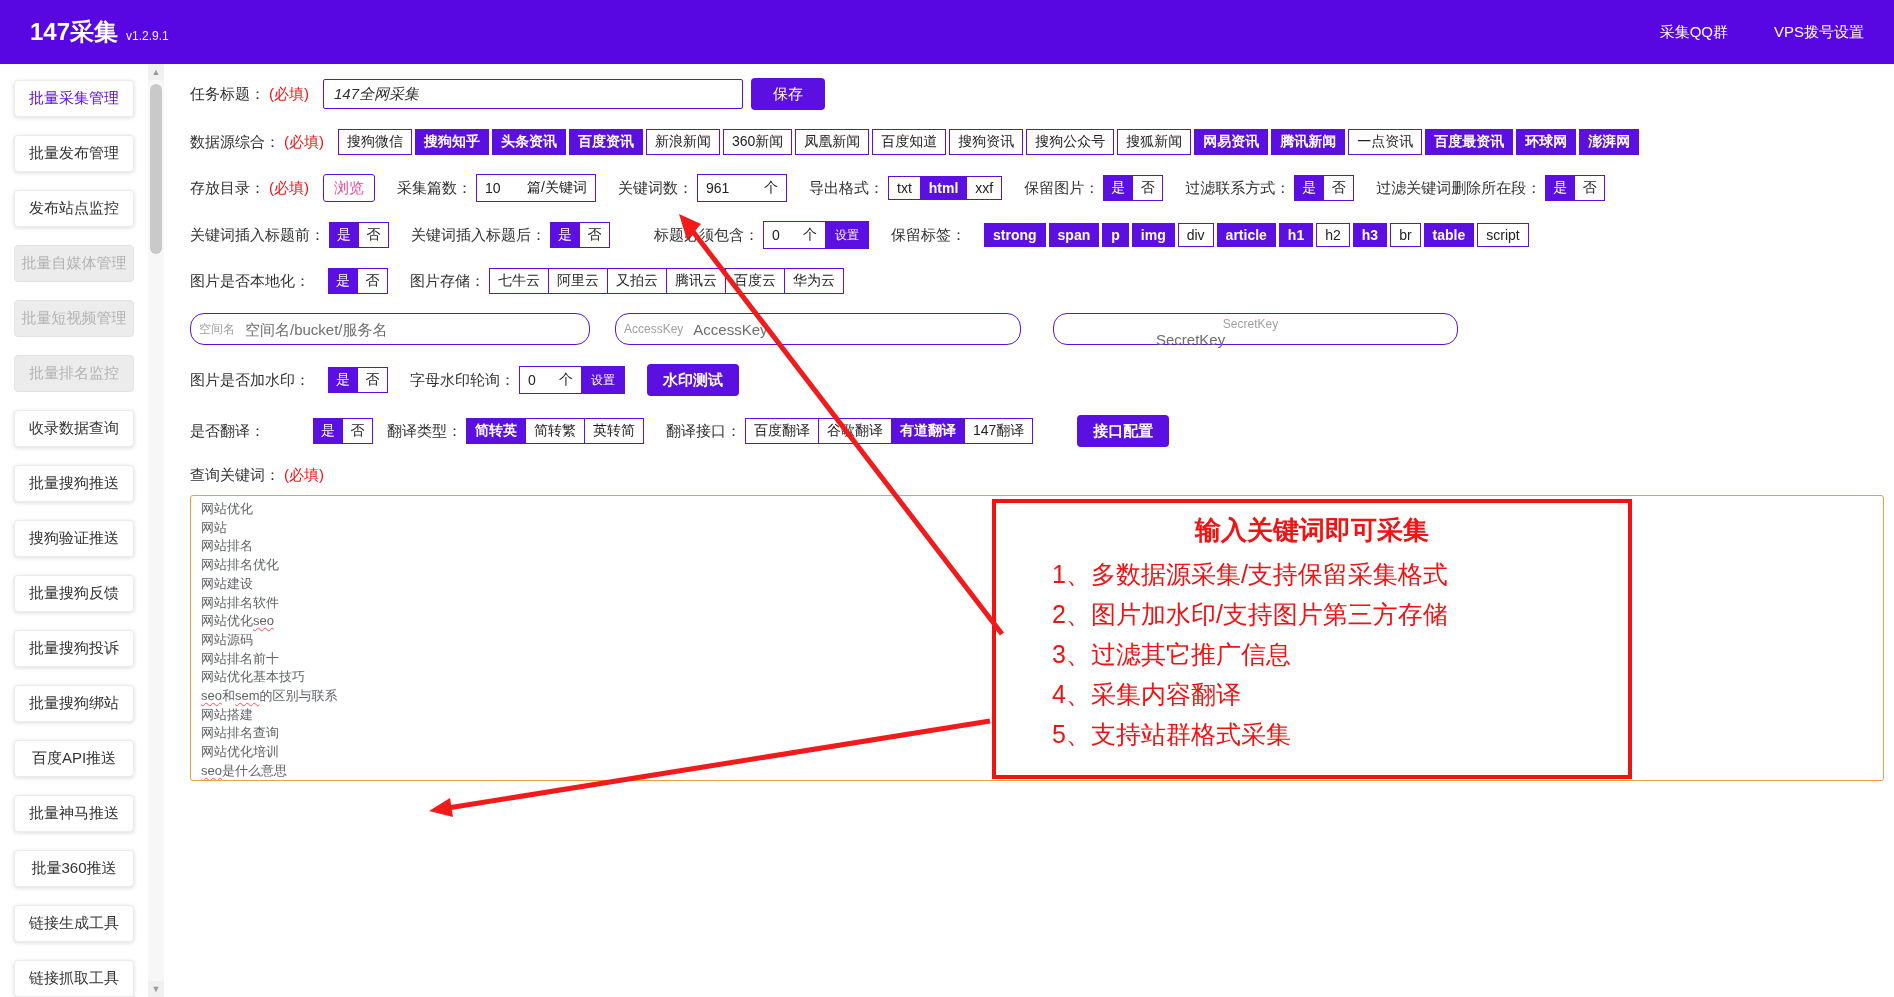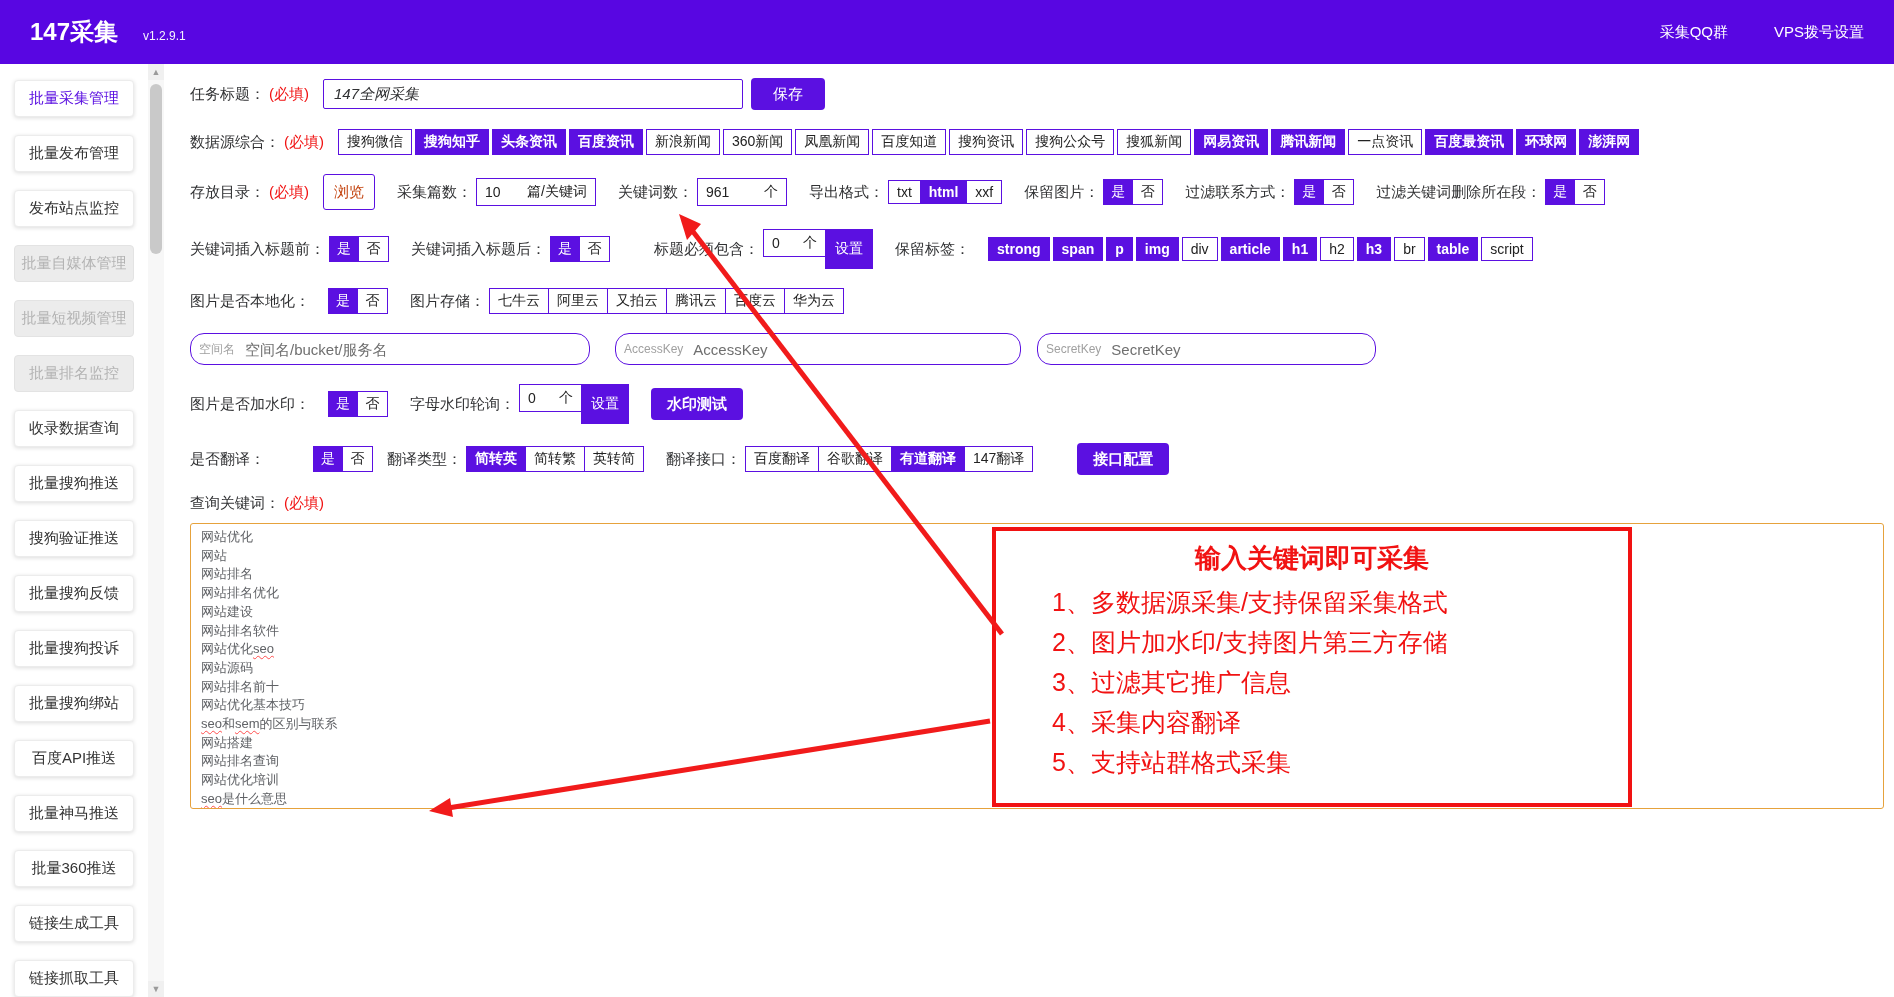--- a/index.html
+++ b/index.html
@@ -4,21 +4,21 @@
 <style>
   * { margin:0; padding:0; box-sizing:border-box; }
   html,body { width:1894px; height:997px; overflow:hidden; background:#fff;
     font-family:"Liberation Sans","DejaVu Sans",sans-serif; }
   :root{
     --accent:#5b10e1; --header:#5806e2; --red:#f11212; --orange:#e6a23c;
   }
   
   .header { position:absolute; top:0; left:0; width:1894px; height:64px; background:var(--header);
     display:flex; align-items:center; justify-content:space-between; padding:0 30px; z-index:20; }
-  .logo { color:#fff; font-size:24px; font-weight:bold; display:flex; align-items:baseline; gap:25px; }
+  .logo { color:#fff; font-size:24px; font-weight:bold; display:flex; align-items:baseline; gap:8px; }
   .logo .ver { font-size:12px; font-weight:normal; opacity:.95; }
   .hnav { display:flex; gap:46px; }
   .hnav a { color:#fff; font-size:15px; text-decoration:none; cursor:pointer; }
   
   .sidebar { position:absolute; top:64px; left:0; width:148px; height:963px; background:#fff; padding-top:16px; overflow:hidden; }
   .side-btn { width:120px; margin:0 auto 18px; padding:8px 4px; text-align:center; font-size:15px; color:#333;
     background:#fff; border:1px solid #ececec; border-radius:4px; box-shadow:0 1px 4px rgba(0,0,0,.14); cursor:pointer; }
   .side-btn.active { color:var(--accent); }
   .side-btn.disabled { background:#ececec; color:#b3b3b3; box-shadow:none; border-color:#e3e3e3; cursor:default;text-align:center; }
   
@@ -36,21 +36,21 @@
   .sp { width:22px; flex:none; }
   .spl { width:14px; flex:none; }
   
   .txtinput { height:30px; border:1.5px solid var(--accent); border-radius:2px; font-size:15px; color:#303133;
     padding:0 10px; outline:none; font-family:inherit; }
   .task-input { width:420px;font-style:italic; }
   .btn { display:inline-flex; align-items:center; justify-content:center; background:var(--accent); color:#fff;
     border:none; border-radius:4px; font-size:15px; cursor:pointer; font-family:inherit; }
   .btn.save { height:32px; padding:0 22px; margin-left:8px; }
   .btn.big { height:32px; padding:0 16px; font-weight:bold; }
-  .btn.outline { background:#fff; color:#c2410c; border:1.5px solid var(--accent); height:36px; padding:0 10px; border-radius:3px; }
+  .btn.outline { background:#fff; color:#ec4899; border:1.5px solid var(--accent); height:28px; padding:0 10px; border-radius:3px; }
   
   .opts { display:flex; align-items:center; }
   .opts .opt { margin-right:3px; }
   .opt { display:inline-block; padding:3px 8px; border:1px solid var(--accent); background:#fff; color:#222;
     font-size:14px; cursor:pointer; }
   .opt.sel { background:var(--accent); color:#fff; font-weight:bold; }
   .seg { display:flex; align-items:center; }
   .seg .opt { margin:0; border-right:none; }
   .seg .opt:last-child { border-right:1px solid var(--accent); }
   
@@ -58,28 +58,28 @@
   .tog { display:inline-block; min-width:30px; text-align:center; padding:3px 7px; border:1.5px solid var(--accent);
     background:#fff; color:#222; font-size:14px; cursor:pointer; }
   .tog.no { border-left:none; }
   .tog.sel { background:var(--accent); color:#fff; }
   
   .numbox { display:inline-flex; align-items:center; justify-content:space-between; height:28px;
     border:1.5px solid var(--accent); padding:0 8px; font-size:14px; color:#222; background:#fff; }
   .w-a { width:120px; } .w-k { width:90px; } .w-z { width:62px; }
   .numgroup { display:inline-flex; align-items:stretch; }
   .numgroup .numbox { border-right:none; }
-  .numgroup .btn { border-radius:0; height:40px; padding:0 10px; font-size:14px; }
+  .numgroup .btn { border-radius:0; height:28px; padding:0 10px; font-size:12px; }
   
   .cred { display:inline-flex; align-items:center; height:32px; border:1.5px solid var(--accent); border-radius:14px;
     background:#fff; padding:3px 8px;justify-content:space-between; }
   .cred .prefix { font-size:12px; color:#a0a0a0; margin-right:10px; flex:none; }
   .cred input { border:none; outline:none; flex:1; font-size:15px; font-family:inherit; color:#303133; background:transparent; }
   .cred input::placeholder { color:#6f6f6f; }
-  .cred.c1 { width:400px; } .cred.c2 { width:406px; margin-left:25px; } .cred.c3 { width:339px; margin-left:16px; }
+  .cred.c1 { width:400px; } .cred.c2 { width:406px; margin-left:25px; } .cred.c3 { width:405px; margin-left:32px;flex-direction:column; }
   
   .kw-wrap { position:relative; width:1694px; }
   .kwbox { width:1694px; height:286px; border:1.5px solid var(--orange); border-radius:3px; background:#fff;
     padding:4px 10px; font-size:13px; color:#606266; line-height:18.7px; overflow:hidden; cursor:text; }
   .sq { text-decoration:underline; text-decoration-style:wavy; text-decoration-color:#ff4d4d;
     text-decoration-thickness:1px; text-underline-offset:2px; }
   
   .redbox { position:absolute; left:802px; top:4px; width:640px; height:280px; background:#fff;
     border:4px solid var(--red); z-index:5; padding:8px 0 0 56px; }
   .redbox-title { color:var(--red); font-size:26px; font-weight:600; text-align:center; margin:2px 56px 6px 0; }

